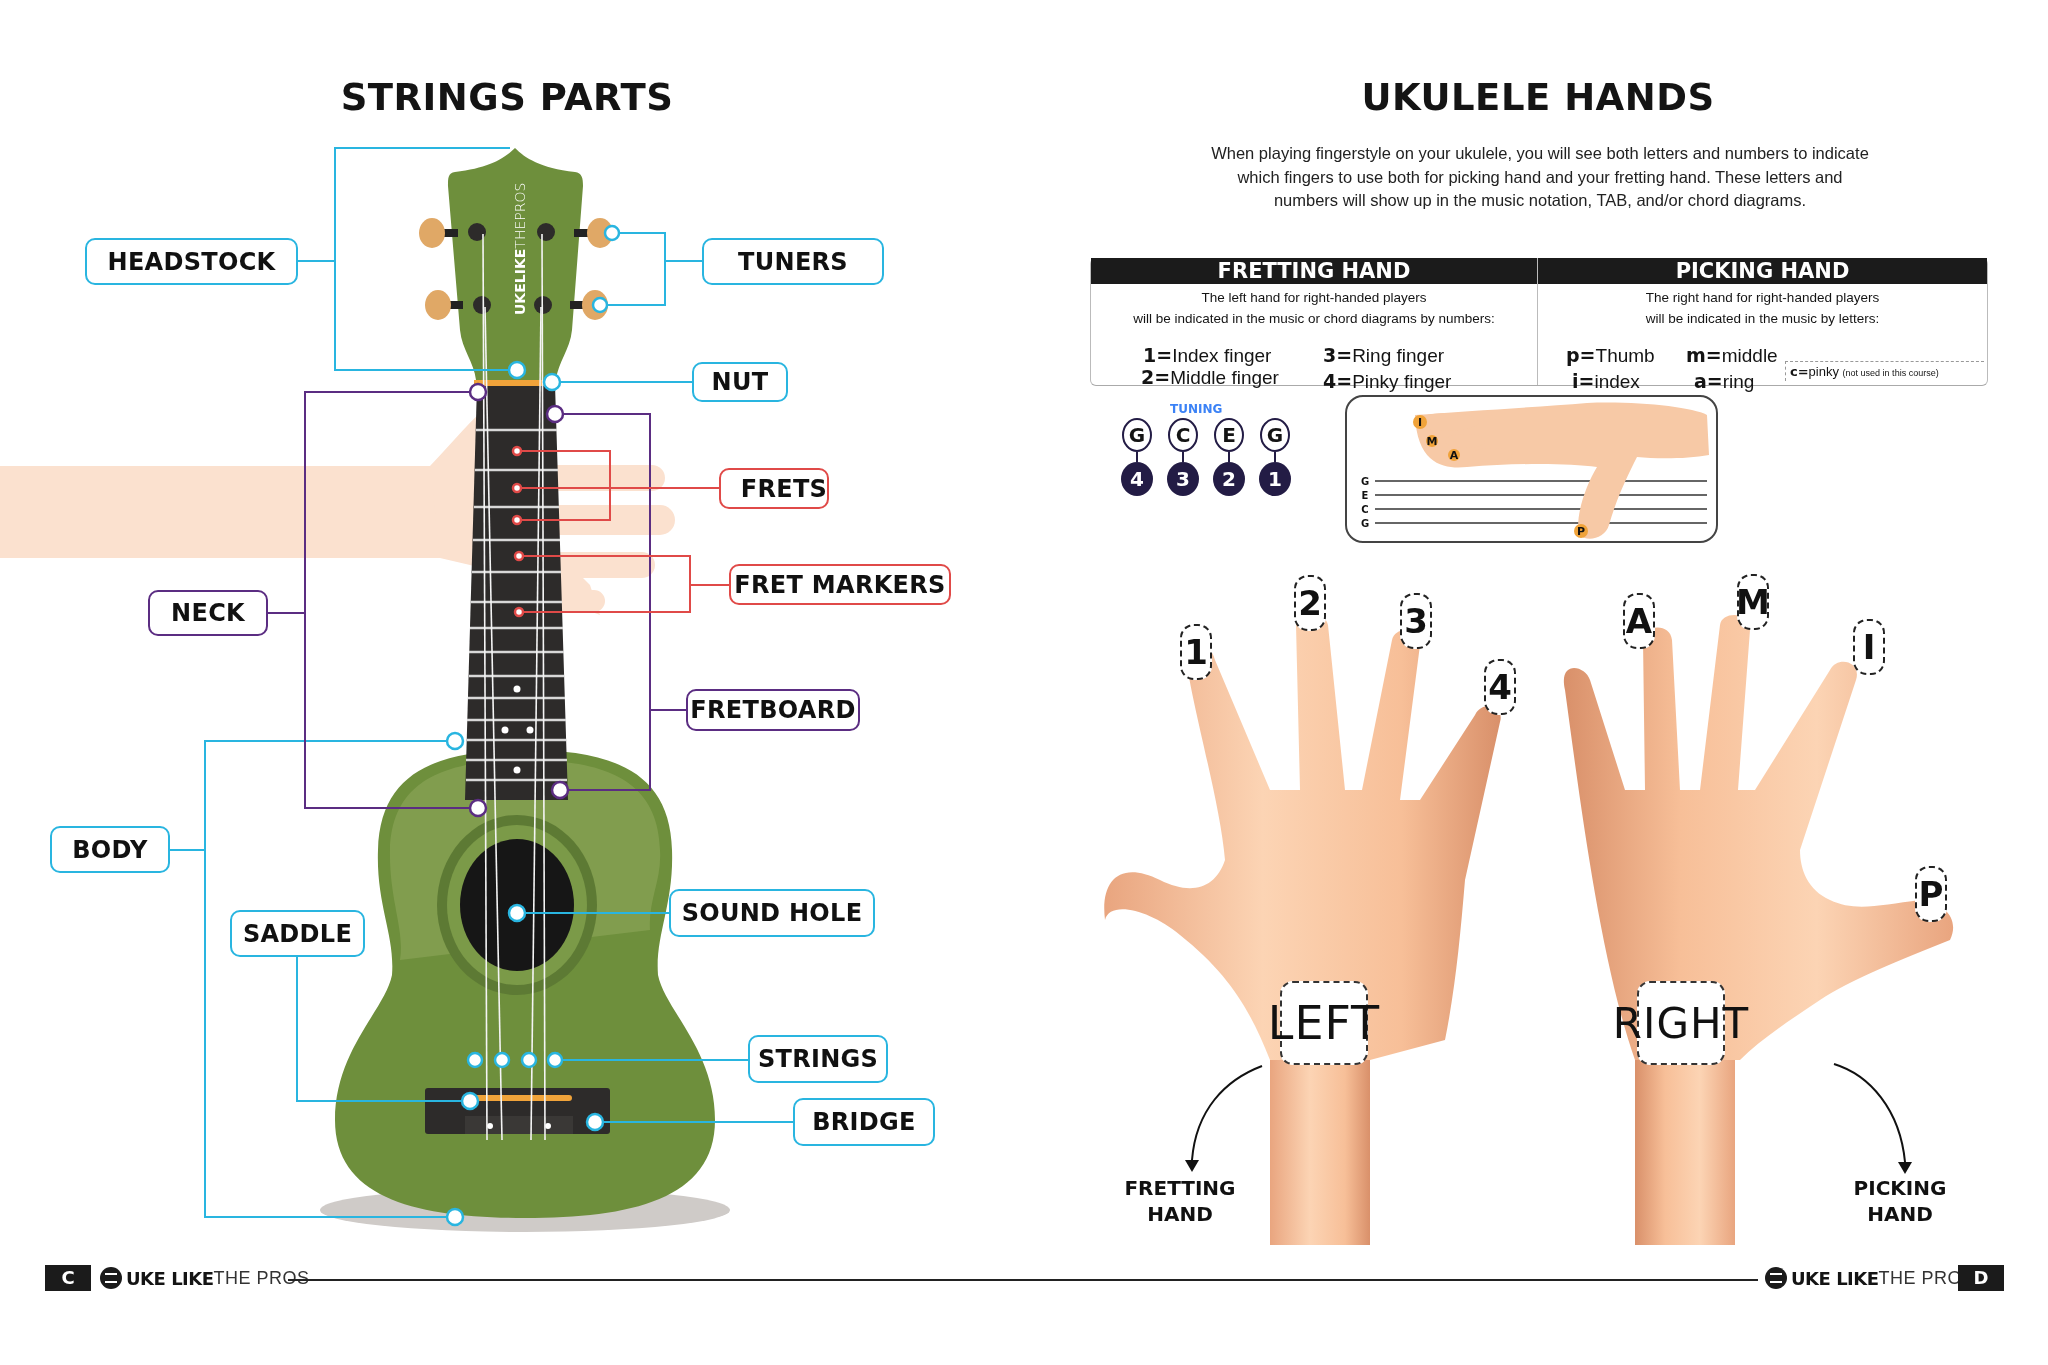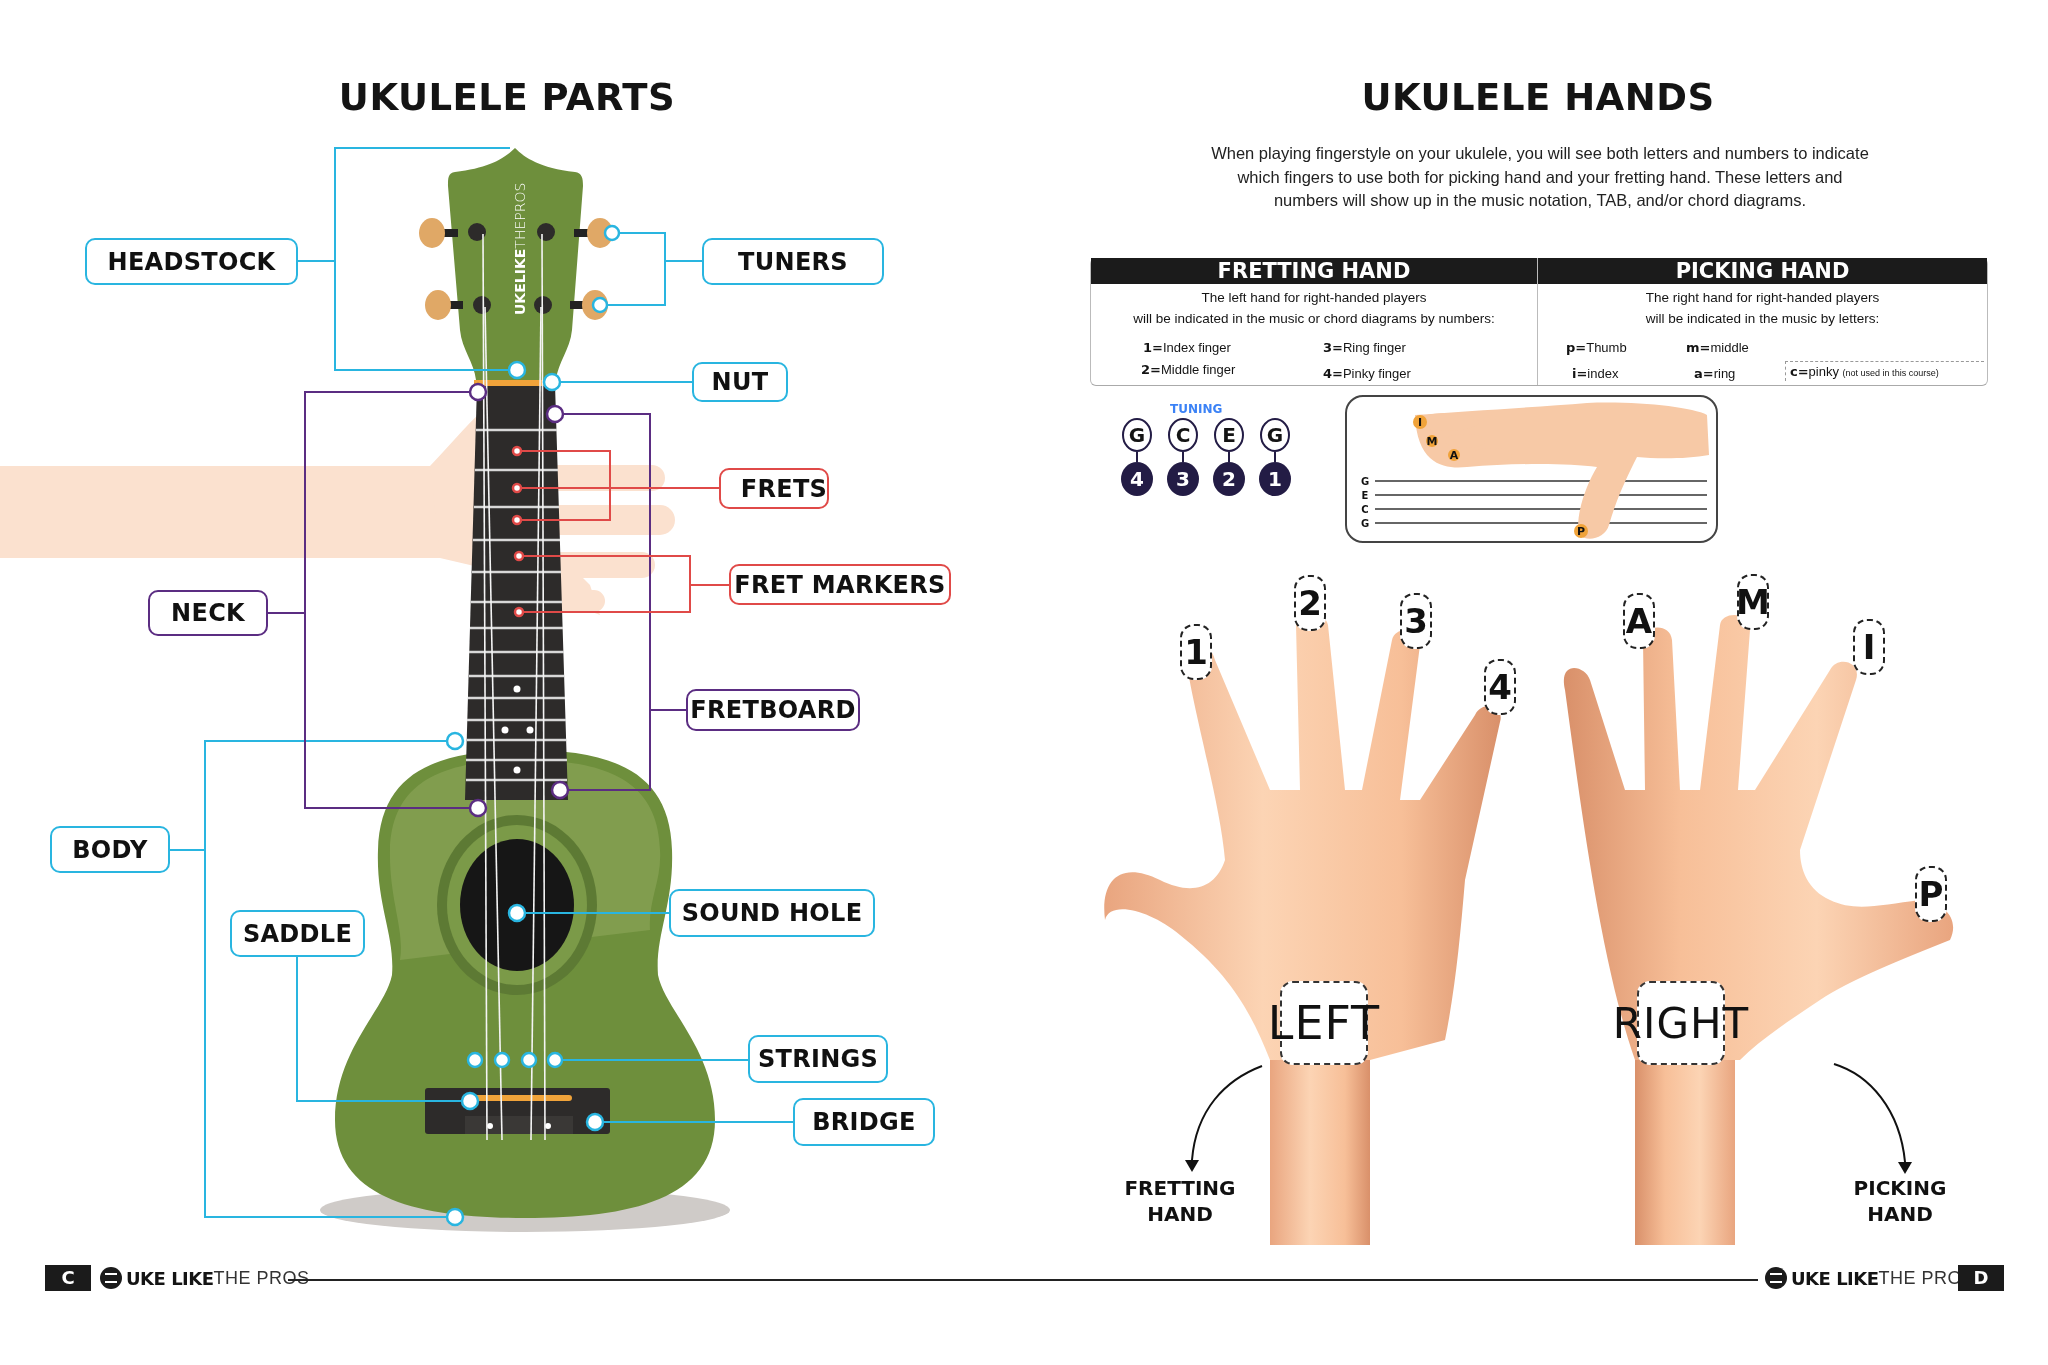--- a/index.html
+++ b/index.html
@@ -17,21 +17,21 @@
   .lbl.purple { border-color:#5b2d82; }
   .lbl.red { border-color:#e04a48; }
 
   
   .fp-table { position:absolute; left:1090px; top:258px; width:896px; height:127px;
               border-bottom:1.5px solid #aaa; border-left:1px solid #bbb; border-right:1px solid #bbb;border-radius:6px; }
   .fp-col { position:absolute; top:0; height:127px; }
   .fp-head { height:26px; background:#1b1b1b; color:#fff; text-align:center;
              font-family:"DejaVu Sans", sans-serif; font-weight:900; font-size:21px; line-height:27px; }
   .fp-desc { text-align:center; font-size:13.5px; line-height:21px; margin-top:3px; }
-  .fp-row { font-size:13px; line-height:36px; position:absolute; white-space:nowrap; }
+  .fp-row { font-size:19px; line-height:26px; position:absolute; white-space:nowrap;margin-top:12px; }
   .fp-row b { font-weight:900; font-family:"DejaVu Sans", sans-serif; }
   .pinky-box { position:absolute; border:1px dashed #999; border-right:none; border-bottom:none;
                font-size:13px; padding:2px 4px; white-space:nowrap; }
   .pinky-box small { font-size:9px; }
 
   
   .tuning-title { position:absolute; left:1170px; top:402px; font-weight:900; font-size:12px;
                   color:#3b82f6; font-family:"DejaVu Sans", sans-serif; }
   .tnote { position:absolute; width:30px; height:34px; border:2px solid #231c45; border-radius:50%;
            background:#fff; box-sizing:border-box; text-align:center; line-height:30px;
@@ -59,21 +59,21 @@
   .brand { position:absolute; top:1264px; display:flex; align-items:center; font-size:18px; height:28px; }
   .brand .logo { width:22px; height:22px; border-radius:50%; background:#1b1b1b; margin-right:4px; position:relative; }
   .brand .logo::after { content:""; position:absolute; left:5px; top:6px; width:12px; height:10px;
                         border-top:2px solid #fff; border-bottom:2px solid #fff; box-sizing:border-box; }
   .brand b { font-family:"DejaVu Sans", sans-serif; font-weight:900; letter-spacing:-0.5px; }
   .brand span.thin { font-weight:300; color:#333; letter-spacing:0.5px; }
 </style>
 </head>
 <body>
 
-<div class="page-title" style="left:207px;">UKULELE PARTS</div>
+<div class="page-title" style="left:207px;">STRINGS PARTS</div>
 
 <svg class="diagram" width="1040" height="1260" viewBox="0 0 1040 1260">
 
   <g fill="#fbe1cf">
     <rect x="0" y="466" width="440" height="92"></rect>
     <path d="M430 466 C 455 440, 470 420, 495 400 L 510 385 L 520 370 L 535 380 L 520 420 L 520 540 L 560 555 L 590 585 L 600 615 L 560 600 L 520 580 L 470 565 L 440 558 Z"></path>
     <rect x="505" y="465" width="160" height="26" rx="13"></rect>
     <rect x="505" y="505" width="170" height="30" rx="15"></rect>
     <rect x="505" y="552" width="150" height="26" rx="13"></rect>
     <rect x="505" y="590" width="100" height="22" rx="11"></rect>

